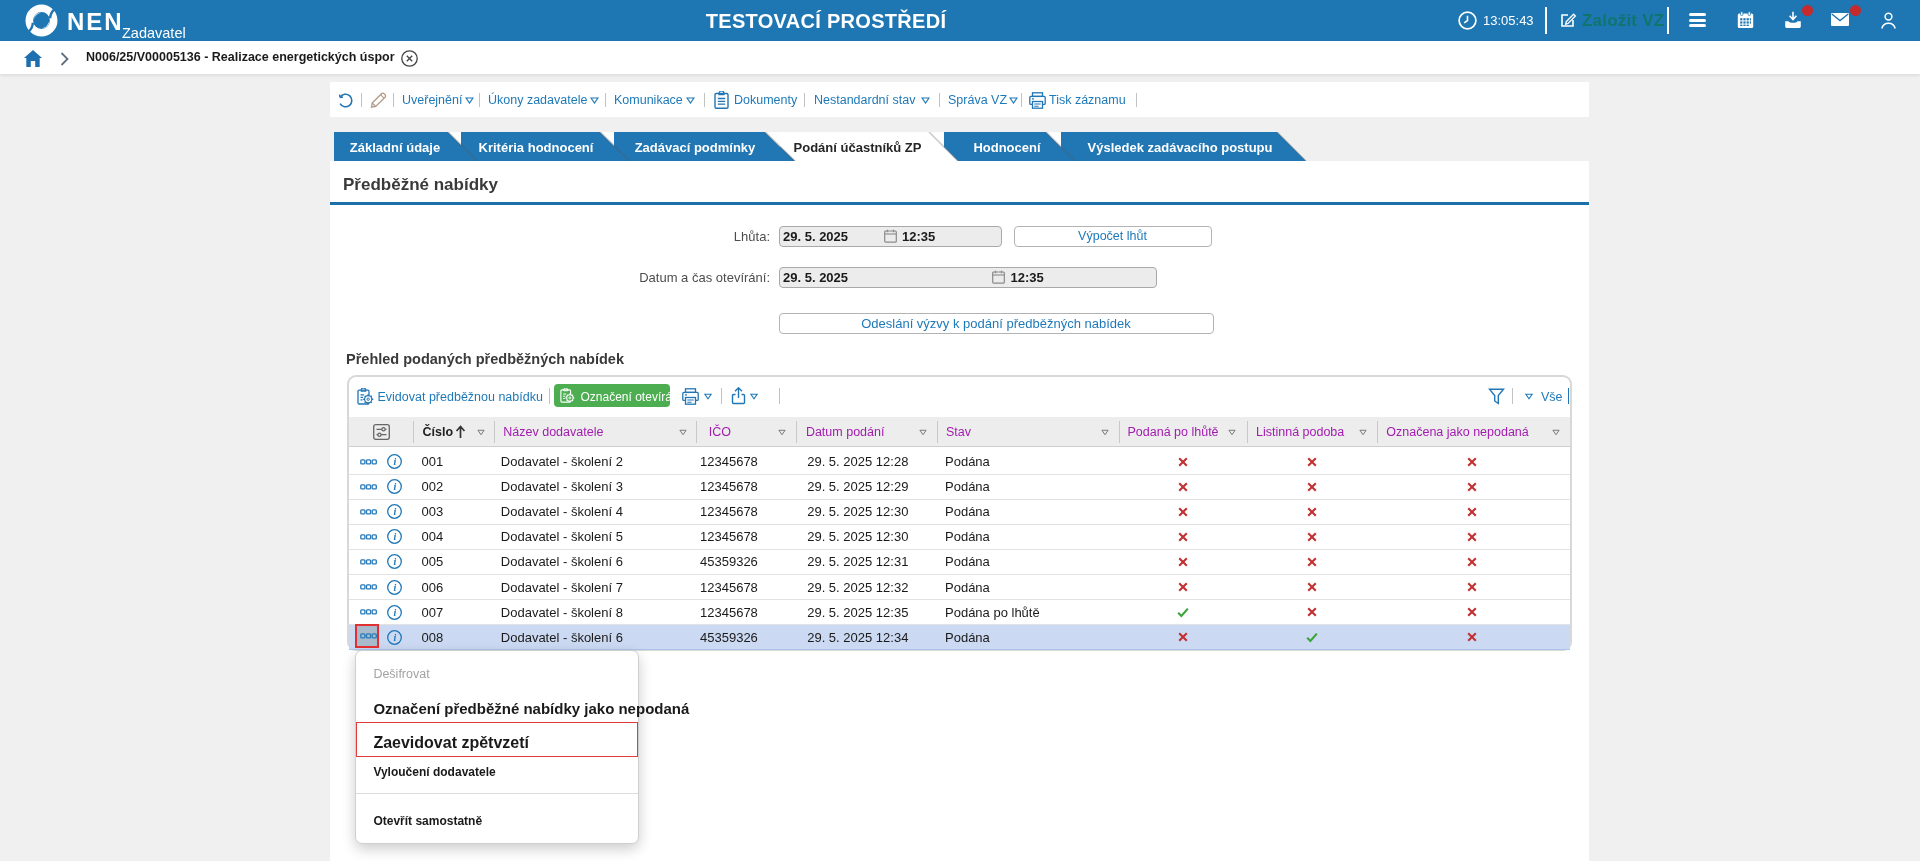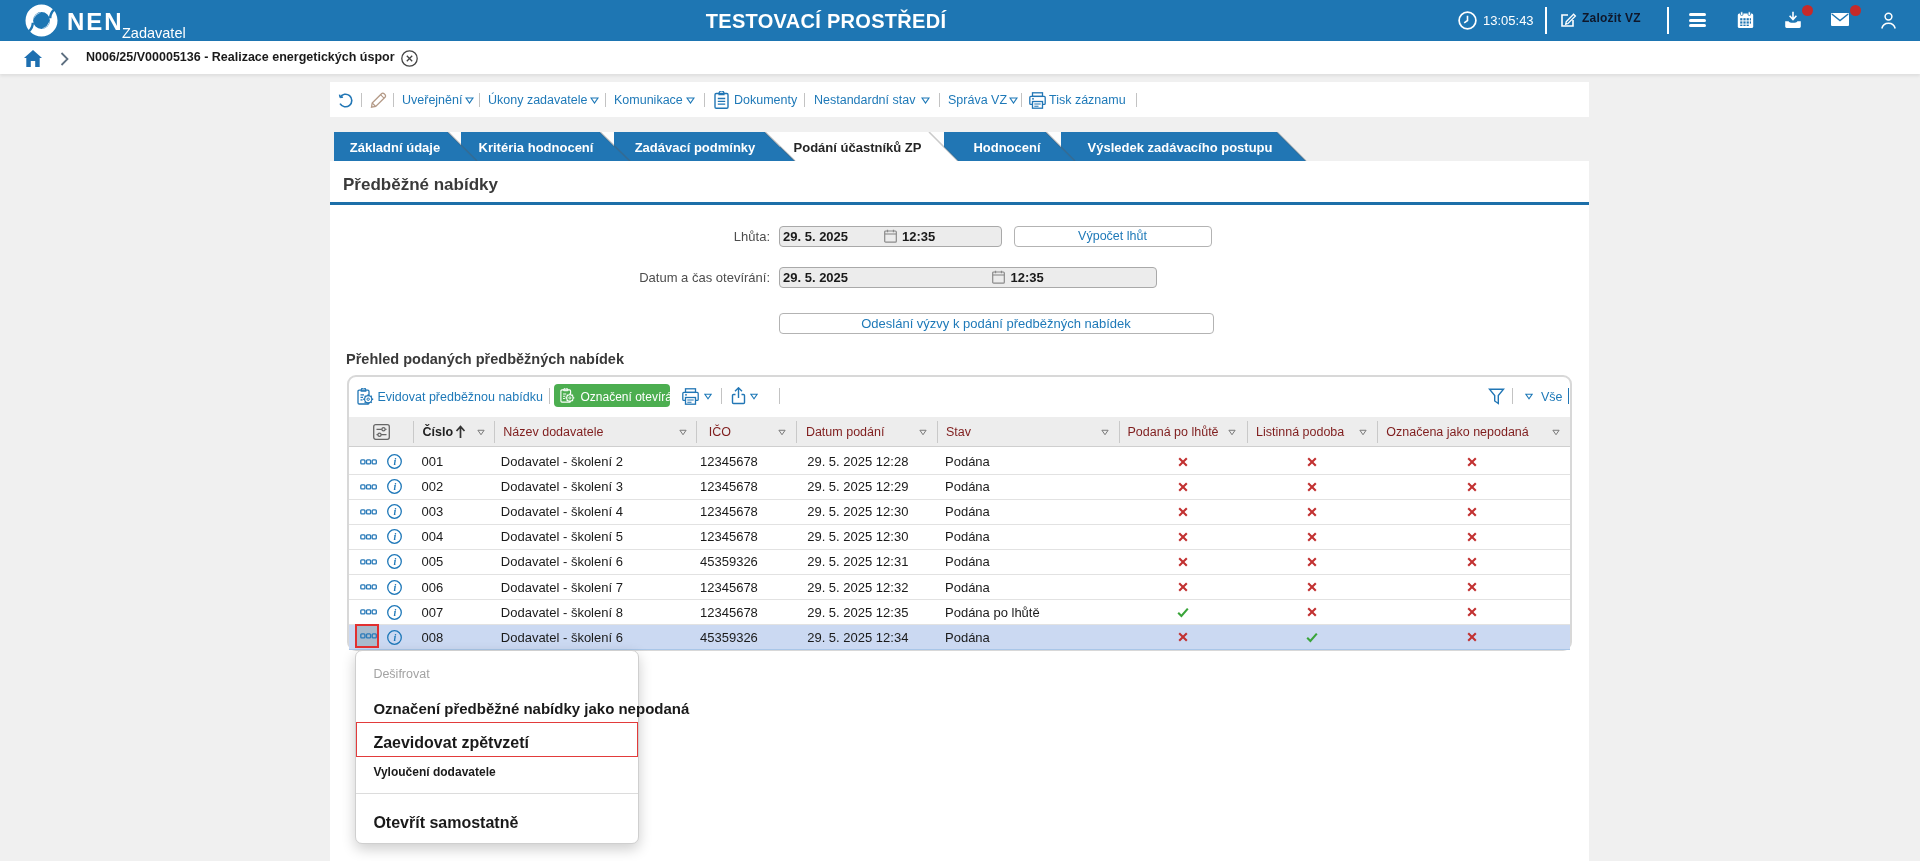--- a/index.html
+++ b/index.html
@@ -27,21 +27,21 @@
   <circle cx="9.5" cy="9.5" r="8.4" fill="none" stroke="#fff" stroke-width="1.7"></circle>
   <path d="M9.5 4.7 V9.5 L6.2 11.8" fill="none" stroke="#fff" stroke-width="1.6"></path>
 </svg>
 <div class="abs" style="left:1483px;top:13px;color:#fff;font-size:13px;">13:05:43</div>
 <div class="abs" style="left:1545px;top:7px;width:2px;height:27px;background:#fff;"></div>
 
 <svg class="abs" style="left:1560px;top:12px" width="17" height="16" viewBox="0 0 17 16">
   <path d="M13 8 V14 H2 V3 H8" fill="none" stroke="#fff" stroke-width="1.6"></path>
   <path d="M6.2 9.8 L13.6 2.2 L15.4 4 L8 11.5 L5.7 12.2 Z" fill="none" stroke="#fff" stroke-width="1.3"></path>
 </svg>
-<div class="abs" style="left:1582px;top:11px;color:#0f172a;font-size:12px;font-weight:bold;letter-spacing:0.2px;">Založit VZ</div>
+<div class="abs" style="left:1582px;top:11px;color:#0f766e;font-size:17px;font-weight:bold;letter-spacing:0.2px;">Založit VZ</div>
 <div class="abs" style="left:1667px;top:7px;width:2px;height:27px;background:#fff;"></div>
 
 <div class="abs" style="left:1689px;top:13px;width:17px;height:3.2px;background:#fff;border-radius:2px;"></div>
 <div class="abs" style="left:1689px;top:18.5px;width:17px;height:3.2px;background:#fff;border-radius:2px;"></div>
 <div class="abs" style="left:1689px;top:24px;width:17px;height:3.2px;background:#fff;border-radius:2px;"></div>
 
 <svg class="abs" style="left:1737px;top:11px" width="17" height="18" viewBox="0 0 17 18">
   <rect x="0.8" y="2.5" width="15.4" height="14.5" rx="1.5" fill="#fff"></rect>
   <rect x="3.5" y="0.8" width="2.4" height="3.6" rx="0.8" fill="#fff" stroke="#1e76b3" stroke-width="0.8"></rect>
   <rect x="11.1" y="0.8" width="2.4" height="3.6" rx="0.8" fill="#fff" stroke="#1e76b3" stroke-width="0.8"></rect>
@@ -274,21 +274,21 @@
   <path d="M1.5 1.2 H15.5 L10.3 7.6 V15.5 L6.7 13 V7.6 Z" fill="none" stroke="#2176b5" stroke-width="1.4"></path>
 </svg>
 <div class="abs" style="left:1512px;top:388px;width:1px;height:16px;background:#c3c3c3;"></div>
 <svg class="abs" style="left:1525px;top:393px" width="8" height="7" viewBox="0 0 9 7">
     <path d="M1 1 H8 L4.5 6 Z" fill="none" stroke="#1e79b8" stroke-width="1.2"></path>
   </svg>
 <div class="abs" style="left:1541px;top:390px;font-size:12.5px;color:#1e79b8;">Vše</div>
 <div class="abs" style="left:1568px;top:388px;width:1px;height:16px;background:#2176b5;"></div>
 
 <style>
-  .th { position:absolute; top:0; font-size:12.5px; color:#7f1d1d; line-height:30px; }
+  .th { position:absolute; top:0; font-size:12.5px; color:#a21caf; line-height:30px; }
   .vline { position:absolute; top:4px; width:1px; height:22px; background:#c9c9c9; }
   .row { position:absolute; left:348.5px; width:1221.5px; height:25.1px; }
   .rsep { position:absolute; left:348.5px; width:1221.5px; height:1px; background:#e2e2e2; }
   .c { position:absolute; font-size:13px; color:#1a1a1a; line-height:25px; white-space:nowrap; }
 </style>
 <div class="abs" style="left:348.5px;top:417px;width:1221.5px;height:30px;background:#ededed;border-bottom:1px solid #cfcfcf;">
   <div class="th" style="left:74px;font-weight:bold;color:#222;">Číslo</div>
   <div class="th" style="left:154.8px;">Název dodavatele</div>
   <div class="th" style="left:360.2px;">IČO</div>
   <div class="th" style="left:457.4px;">Datum podání</div>
@@ -550,20 +550,20 @@
     <div class="rsep" style="top:624.2px"></div>
   </div>
 
 <div class="abs" style="left:355.4px;top:650.3px;width:283.5px;height:194px;background:#fff;border:1px solid #cfcfcf;border-radius:7px;box-shadow:0 5px 14px rgba(0,0,0,0.2);"></div>
 <div class="abs" style="left:373.4px;top:666.5px;font-size:12.5px;color:#a3a3a3;">Dešifrovat</div>
 <div class="abs" style="left:373.4px;top:699.5px;font-size:15px;font-weight:bold;color:#1a1a1a;">Označení předběžné nabídky jako nepodaná</div>
 <div class="abs" style="left:356.2px;top:721.6px;width:282px;height:35px;border:1.5px solid #e23b3b;"></div>
 <div class="abs" style="left:373.4px;top:733.5px;font-size:16px;font-weight:bold;color:#1a1a1a;">Zaevidovat zpětvzetí</div>
 <div class="abs" style="left:373.4px;top:764.5px;font-size:12px;font-weight:bold;color:#1a1a1a;">Vyloučení dodavatele</div>
 <div class="abs" style="left:356.4px;top:793.4px;width:281.5px;height:1px;background:#dcdcdc;"></div>
-<div class="abs" style="left:373.4px;top:813.5px;font-size:16px;font-weight:bold;color:#1a1a1a;">Otevřít samostatně</div>
+<div class="abs" style="left:373.4px;top:813.5px;font-size:12px;font-weight:bold;color:#1a1a1a;">Otevřít samostatně</div>
 
 <div class="abs" style="left:355.4px;top:624.2px;width:24px;height:24px;background:#a8bbcd;border:2px solid #e23030;"></div>
 <svg class="abs" style="left:360.3px;top:633.3px" width="18" height="6" viewBox="0 0 18 6">
   <rect x="0.8" y="0.8" width="4.1" height="4.1" rx="0.9" fill="none" stroke="#2b7bb9" stroke-width="1.35"></rect>
   <rect x="6.5" y="0.8" width="4.1" height="4.1" rx="0.9" fill="none" stroke="#2b7bb9" stroke-width="1.35"></rect>
   <rect x="12.2" y="0.8" width="4.1" height="4.1" rx="0.9" fill="none" stroke="#2b7bb9" stroke-width="1.35"></rect>
 </svg>
 
 </body></html>

